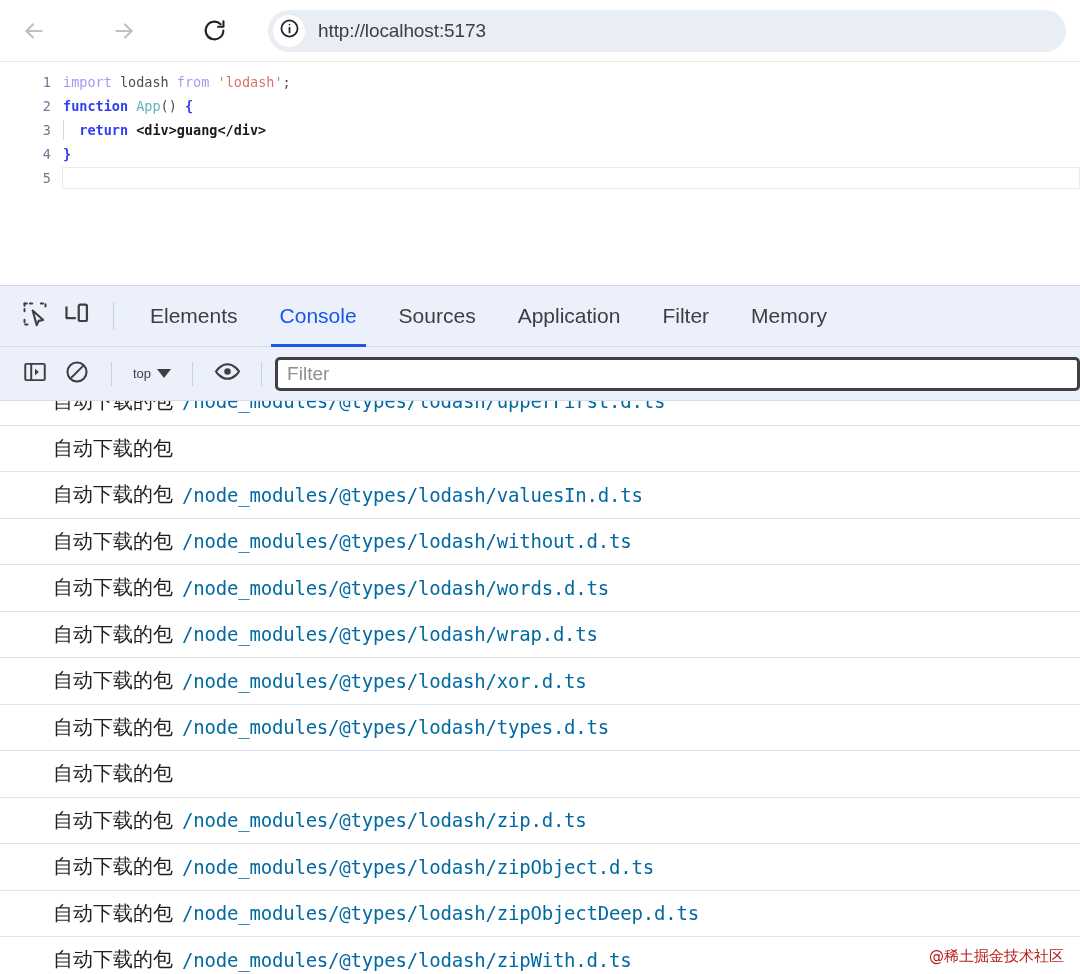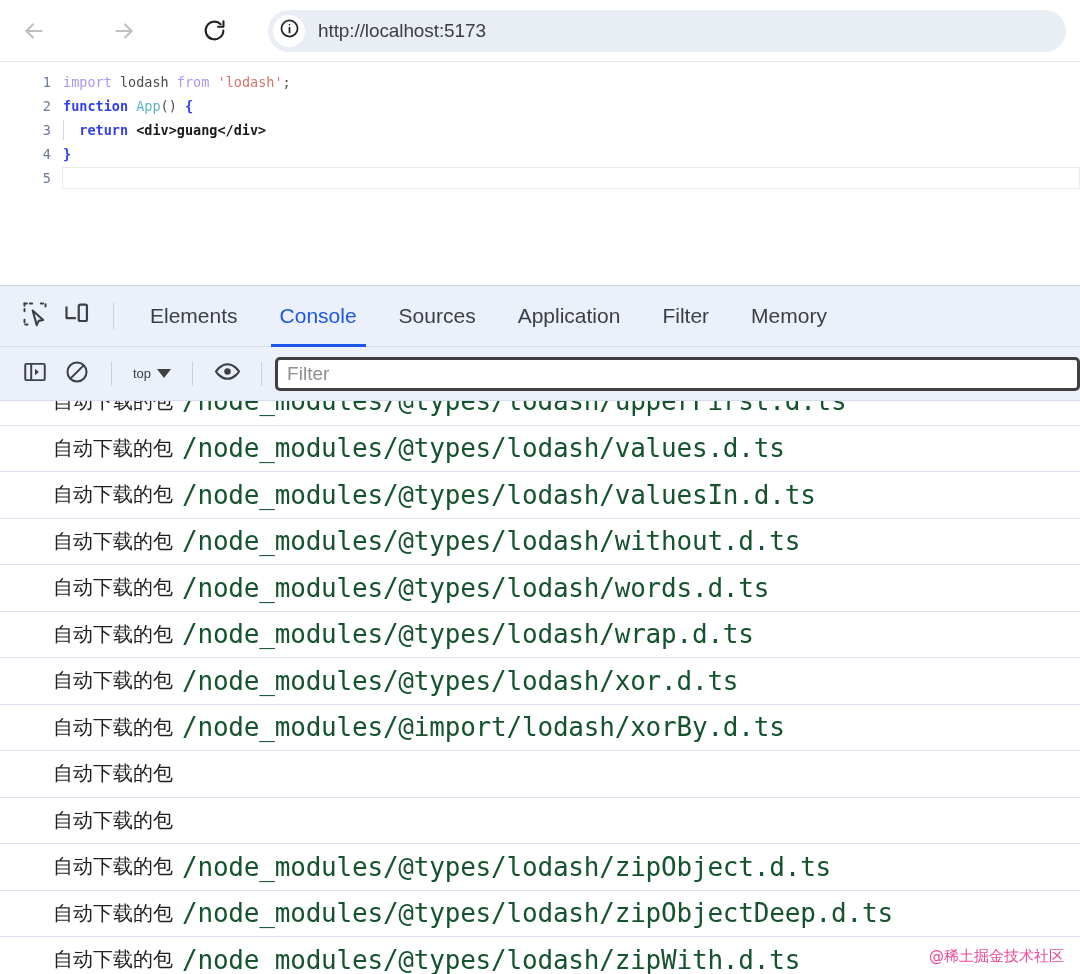--- a/index.html
+++ b/index.html
@@ -240,35 +240,35 @@
     white-space: nowrap;
   }
   .console-row:first-child { border-top: none; }
   .cn-label {
     font-family: "DejaVu Sans", sans-serif;
     font-size: 20px;
     color: #1f1f1f;
   }
   .cn-path {
     font-family: "DejaVu Sans Mono", "Liberation Mono", monospace;
-    font-size: 26px;
-    color: #14532d;
+    font-size: 19px;
+    color: #0369a1;
     margin-left: 9px;
     letter-spacing: -0.2px;
   }
   .console-row.clipped-top {
     margin-top: -23px;
     border-top: none;
   }
   .watermark {
     position: absolute;
     right: 16px;
     bottom: 8px;
     font-size: 15px;
-    color: #ec4899;
+    color: #b91c1c;
     font-family: "DejaVu Sans", sans-serif;
     pointer-events: none;
   }
 </style>
 </head>
 <body>
 
 <div class="browser-bar">
 
   <div class="nav-btn">
@@ -413,21 +413,20 @@
   </div>
 
   <div class="console-list">
     <div id="console-rows">
         <div class="console-row clipped-top">
           <span class="cn-label">自动下载的包</span>
           <span class="cn-path">/node_modules/@types/lodash/upperFirst.d.ts</span>
         </div>
         <div class="console-row">
           <span class="cn-label">自动下载的包</span>
-          <span class="cn-path">/node_modules/@types/lodash/values.d.ts</span>
         </div>
         <div class="console-row">
           <span class="cn-label">自动下载的包</span>
           <span class="cn-path">/node_modules/@types/lodash/valuesIn.d.ts</span>
         </div>
         <div class="console-row">
           <span class="cn-label">自动下载的包</span>
           <span class="cn-path">/node_modules/@types/lodash/without.d.ts</span>
         </div>
         <div class="console-row">
@@ -437,27 +436,28 @@
         <div class="console-row">
           <span class="cn-label">自动下载的包</span>
           <span class="cn-path">/node_modules/@types/lodash/wrap.d.ts</span>
         </div>
         <div class="console-row">
           <span class="cn-label">自动下载的包</span>
           <span class="cn-path">/node_modules/@types/lodash/xor.d.ts</span>
         </div>
         <div class="console-row">
           <span class="cn-label">自动下载的包</span>
-          <span class="cn-path">/node_modules/@import/lodash/xorBy.d.ts</span>
-        </div>
-        <div class="console-row">
-          <span class="cn-label">自动下载的包</span>
-        </div>
-        <div class="console-row">
-          <span class="cn-label">自动下载的包</span>
+          <span class="cn-path">/node_modules/@types/lodash/types.d.ts</span>
+        </div>
+        <div class="console-row">
+          <span class="cn-label">自动下载的包</span>
+        </div>
+        <div class="console-row">
+          <span class="cn-label">自动下载的包</span>
+          <span class="cn-path">/node_modules/@types/lodash/zip.d.ts</span>
         </div>
         <div class="console-row">
           <span class="cn-label">自动下载的包</span>
           <span class="cn-path">/node_modules/@types/lodash/zipObject.d.ts</span>
         </div>
         <div class="console-row">
           <span class="cn-label">自动下载的包</span>
           <span class="cn-path">/node_modules/@types/lodash/zipObjectDeep.d.ts</span>
         </div>
         <div class="console-row">

